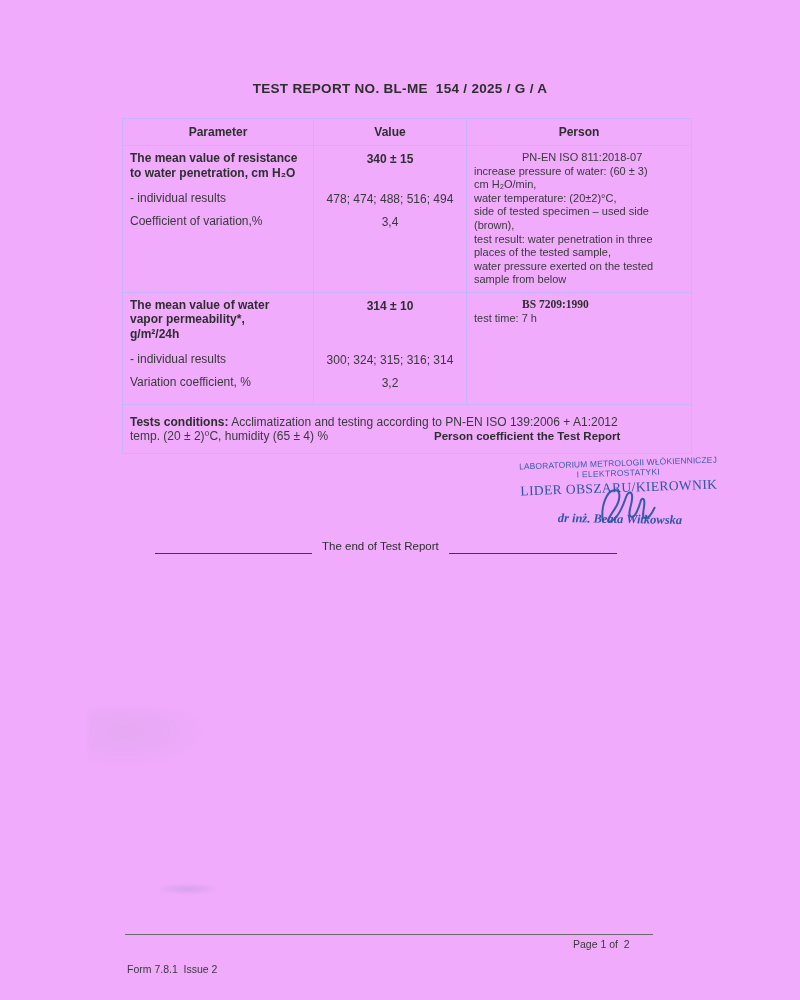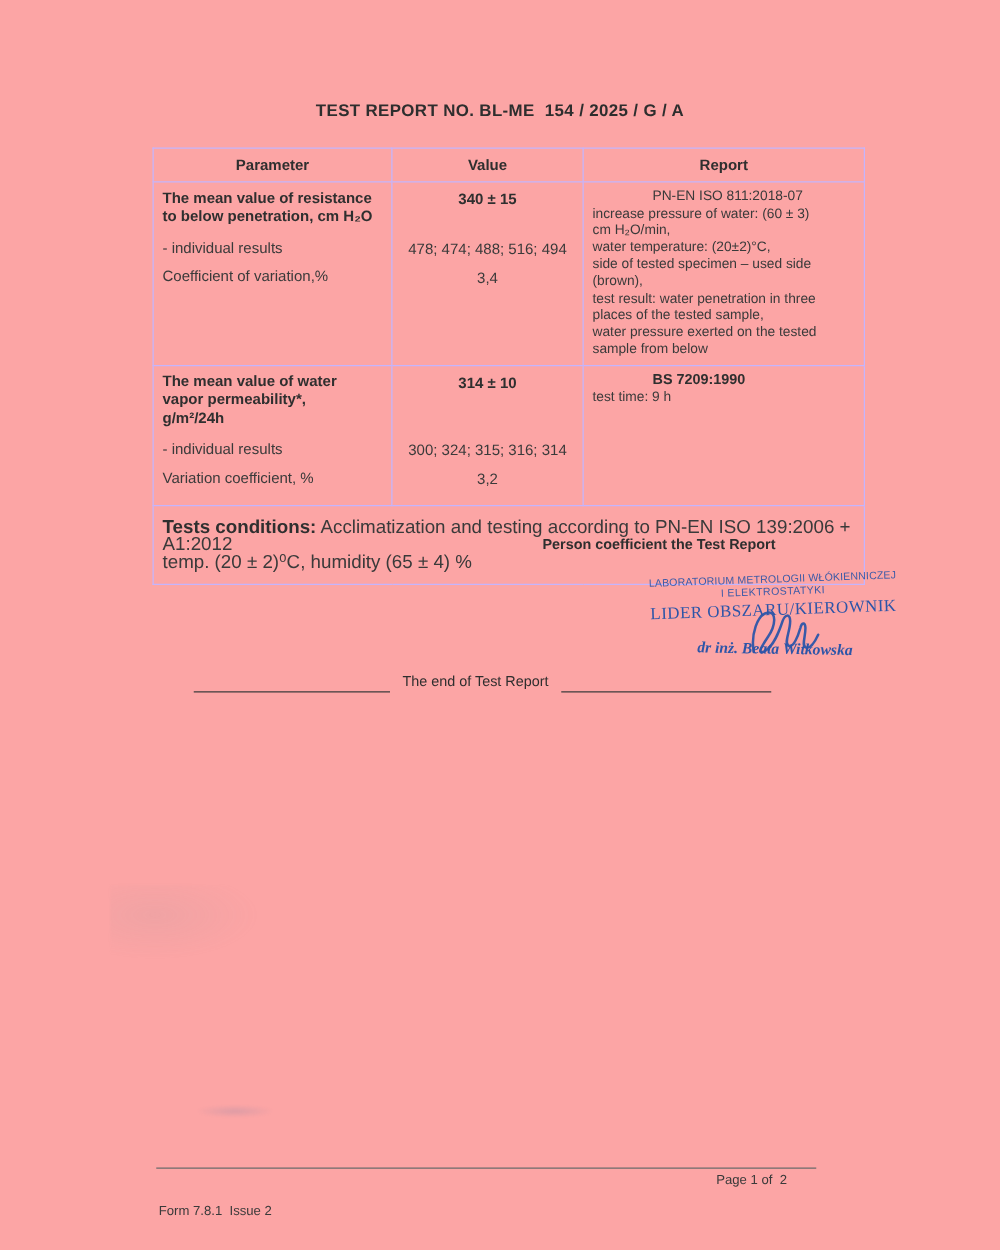--- a/index.html
+++ b/index.html
@@ -1,20 +1,20 @@
 <!DOCTYPE html>
 <html><head>
 <meta charset="utf-8">
 <style>
   html,body{margin:0;padding:0;background:#e9e9e9;}
   .page{
     position:relative;
     width:800px;height:1000px;
     margin:0 auto;
-    background:#fca5a5;
+    background:#f0abfc;
     font-family:"Liberation Sans","DejaVu Sans",sans-serif;
     color:#3a3a3a;
     overflow:hidden;
   }
   
   .title{
     position:absolute;top:81px;left:0;width:800px;
     text-align:center;font-weight:bold;font-size:13.5px;
     color:#2e2e2e;white-space:pre;letter-spacing:.3px;
   }
@@ -36,23 +36,23 @@
   tr.r2 td{height:86px;}
   .pname{font-weight:bold;color:#2f2f2f;white-space:pre-line;line-height:14.5px;min-height:31px;margin-bottom:9px;}
   tr.r2 .pname{min-height:45px;}
   .pline{line-height:15px;margin-bottom:8px;white-space:pre;}
   td.val{text-align:center;}
   .vmean{font-weight:bold;color:#2f2f2f;line-height:14.5px;min-height:31px;margin-bottom:9px;padding-top:1px;}
   tr.r2 .vmean{min-height:45px;}
   .vline{line-height:15px;margin-bottom:8px;white-space:pre;}
   td.rem{font-size:11px;line-height:13.6px;padding-top:4px;}
   .rstd{white-space:pre;padding-left:48px;}
-  .rstd.bold{font-weight:bold;font-size:11.5px;color:#2f2f2f;}
+  .rstd.bold{font-weight:bold;font-size:11.5px;color:#2f2f2f;font-family:Liberation Serif, serif;}
   .rdet{white-space:pre-line;}
-  tr.cond td{height:26px;padding:10px 7px;font-size:15px;line-height:14px;}
+  tr.cond td{height:26px;padding:10px 7px;font-size:12px;line-height:14px;}
   .cond-label{font-weight:bold;color:#2f2f2f;}
   .cond-text{white-space:pre-line;}
   
   .auth-heading{
     position:absolute;left:434px;top:430px;
     font-weight:bold;font-size:11.5px;color:#2e2e2e;white-space:pre;
   }
   .stamp{
     position:absolute;left:518px;top:459px;width:202px;
     text-align:center;color:#2d55a8;transform:rotate(-2deg);
@@ -101,27 +101,27 @@
   <table class="report">
     <colgroup>
       <col style="width:191px">
         <col style="width:153px">
         <col style="width:225px">
     </colgroup>
     <tbody>
         <tr>
       <th>Parameter</th>
       <th>Value</th>
-      <th>Report</th>
+      <th>Person</th>
     </tr>
 
     <tr class="r1">
       <td class="param">
         <div class="pname">The mean value of resistance
-to below penetration, cm H₂O</div>
+to water penetration, cm H₂O</div>
         <div class="pline">- individual results</div>
         <div class="pline">Coefficient of variation,%</div>
       </td>
       <td class="val">
         <div class="vmean">340 ± 15</div>
         <div class="vline">478; 474; 488; 516; 494</div>
         <div class="vline">3,4</div>
       </td>
       <td class="rem">
         <div class="rstd">PN-EN ISO 811:2018-07</div>
@@ -145,21 +145,21 @@
         <div class="pline">- individual results</div>
         <div class="pline">Variation coefficient, %</div>
       </td>
       <td class="val">
         <div class="vmean">314 ± 10</div>
         <div class="vline">300; 324; 315; 316; 314</div>
         <div class="vline">3,2</div>
       </td>
       <td class="rem">
         <div class="rstd bold">BS 7209:1990</div>
-        <div class="rdet">test time: 9 h</div>
+        <div class="rdet">test time: 7 h</div>
       </td>
     </tr>
 
     <tr class="cond">
       <td colspan="3">
         <span class="cond-label">Tests conditions:</span><span class="cond-text"> Acclimatization and testing according to PN-EN ISO 139:2006 + A1:2012
 temp. (20 ± 2)⁰C, humidity (65 ± 4) %</span>
       </td>
     </tr>
   </tbody>

